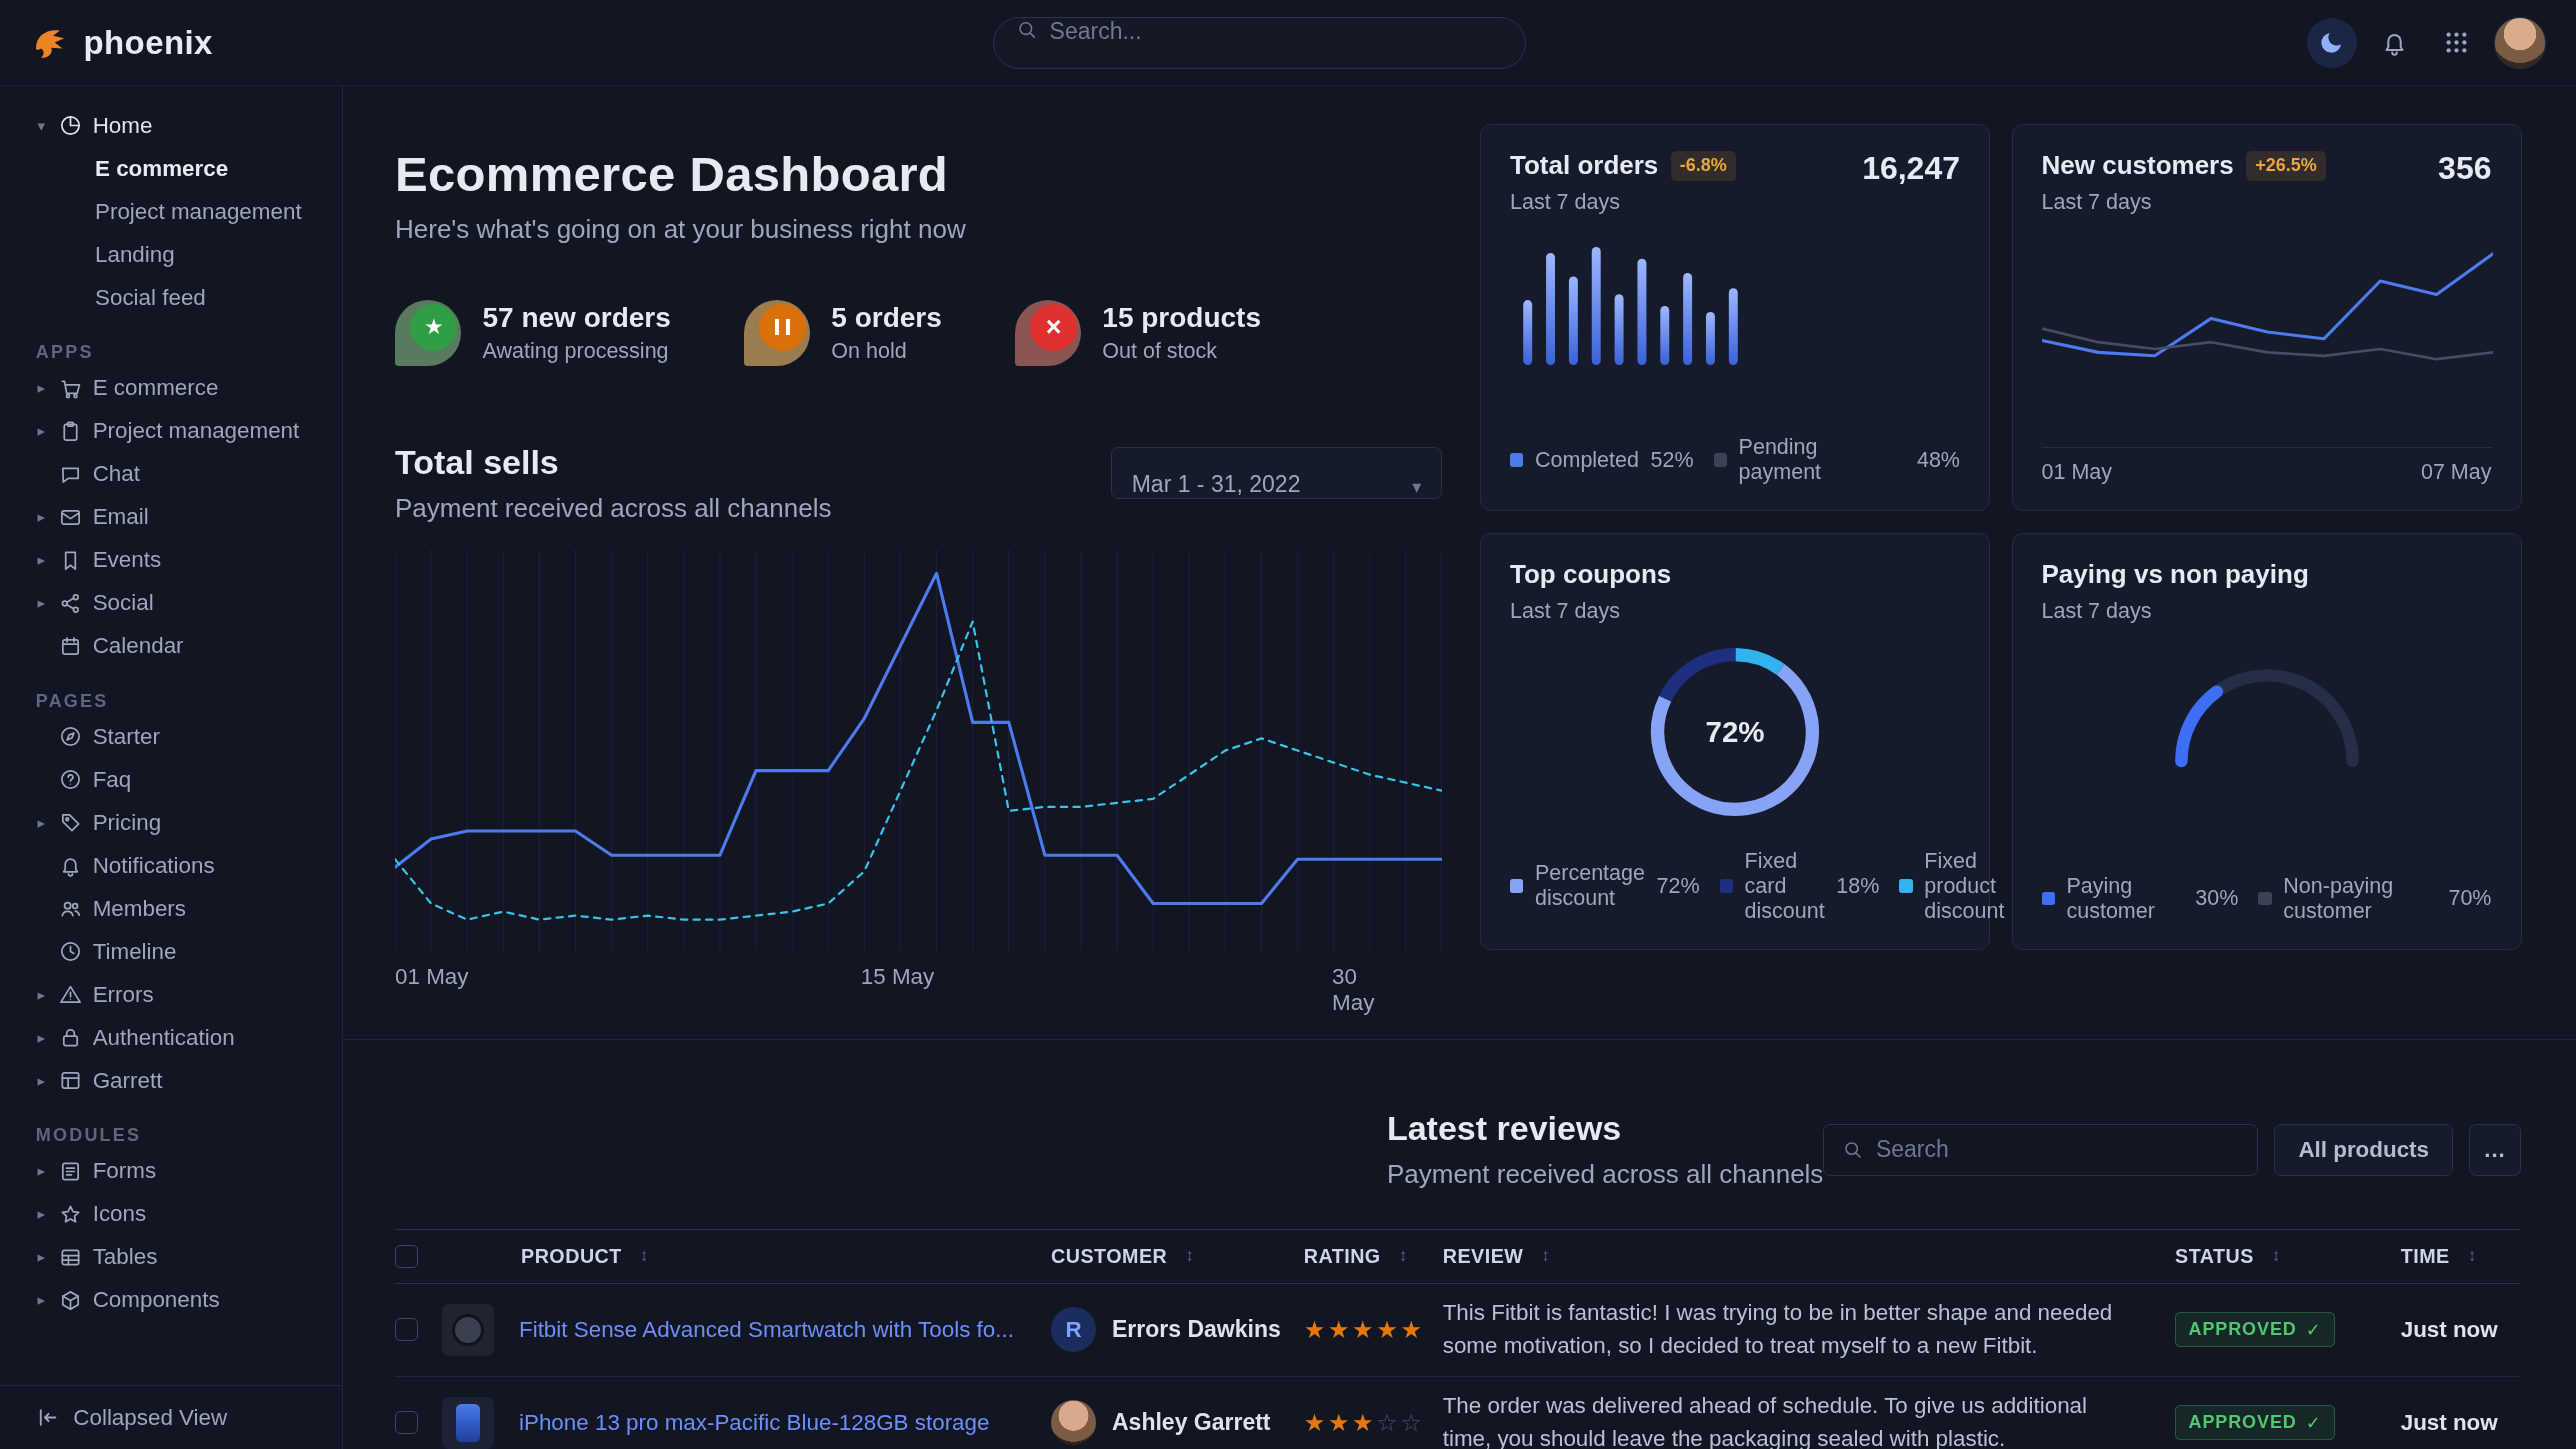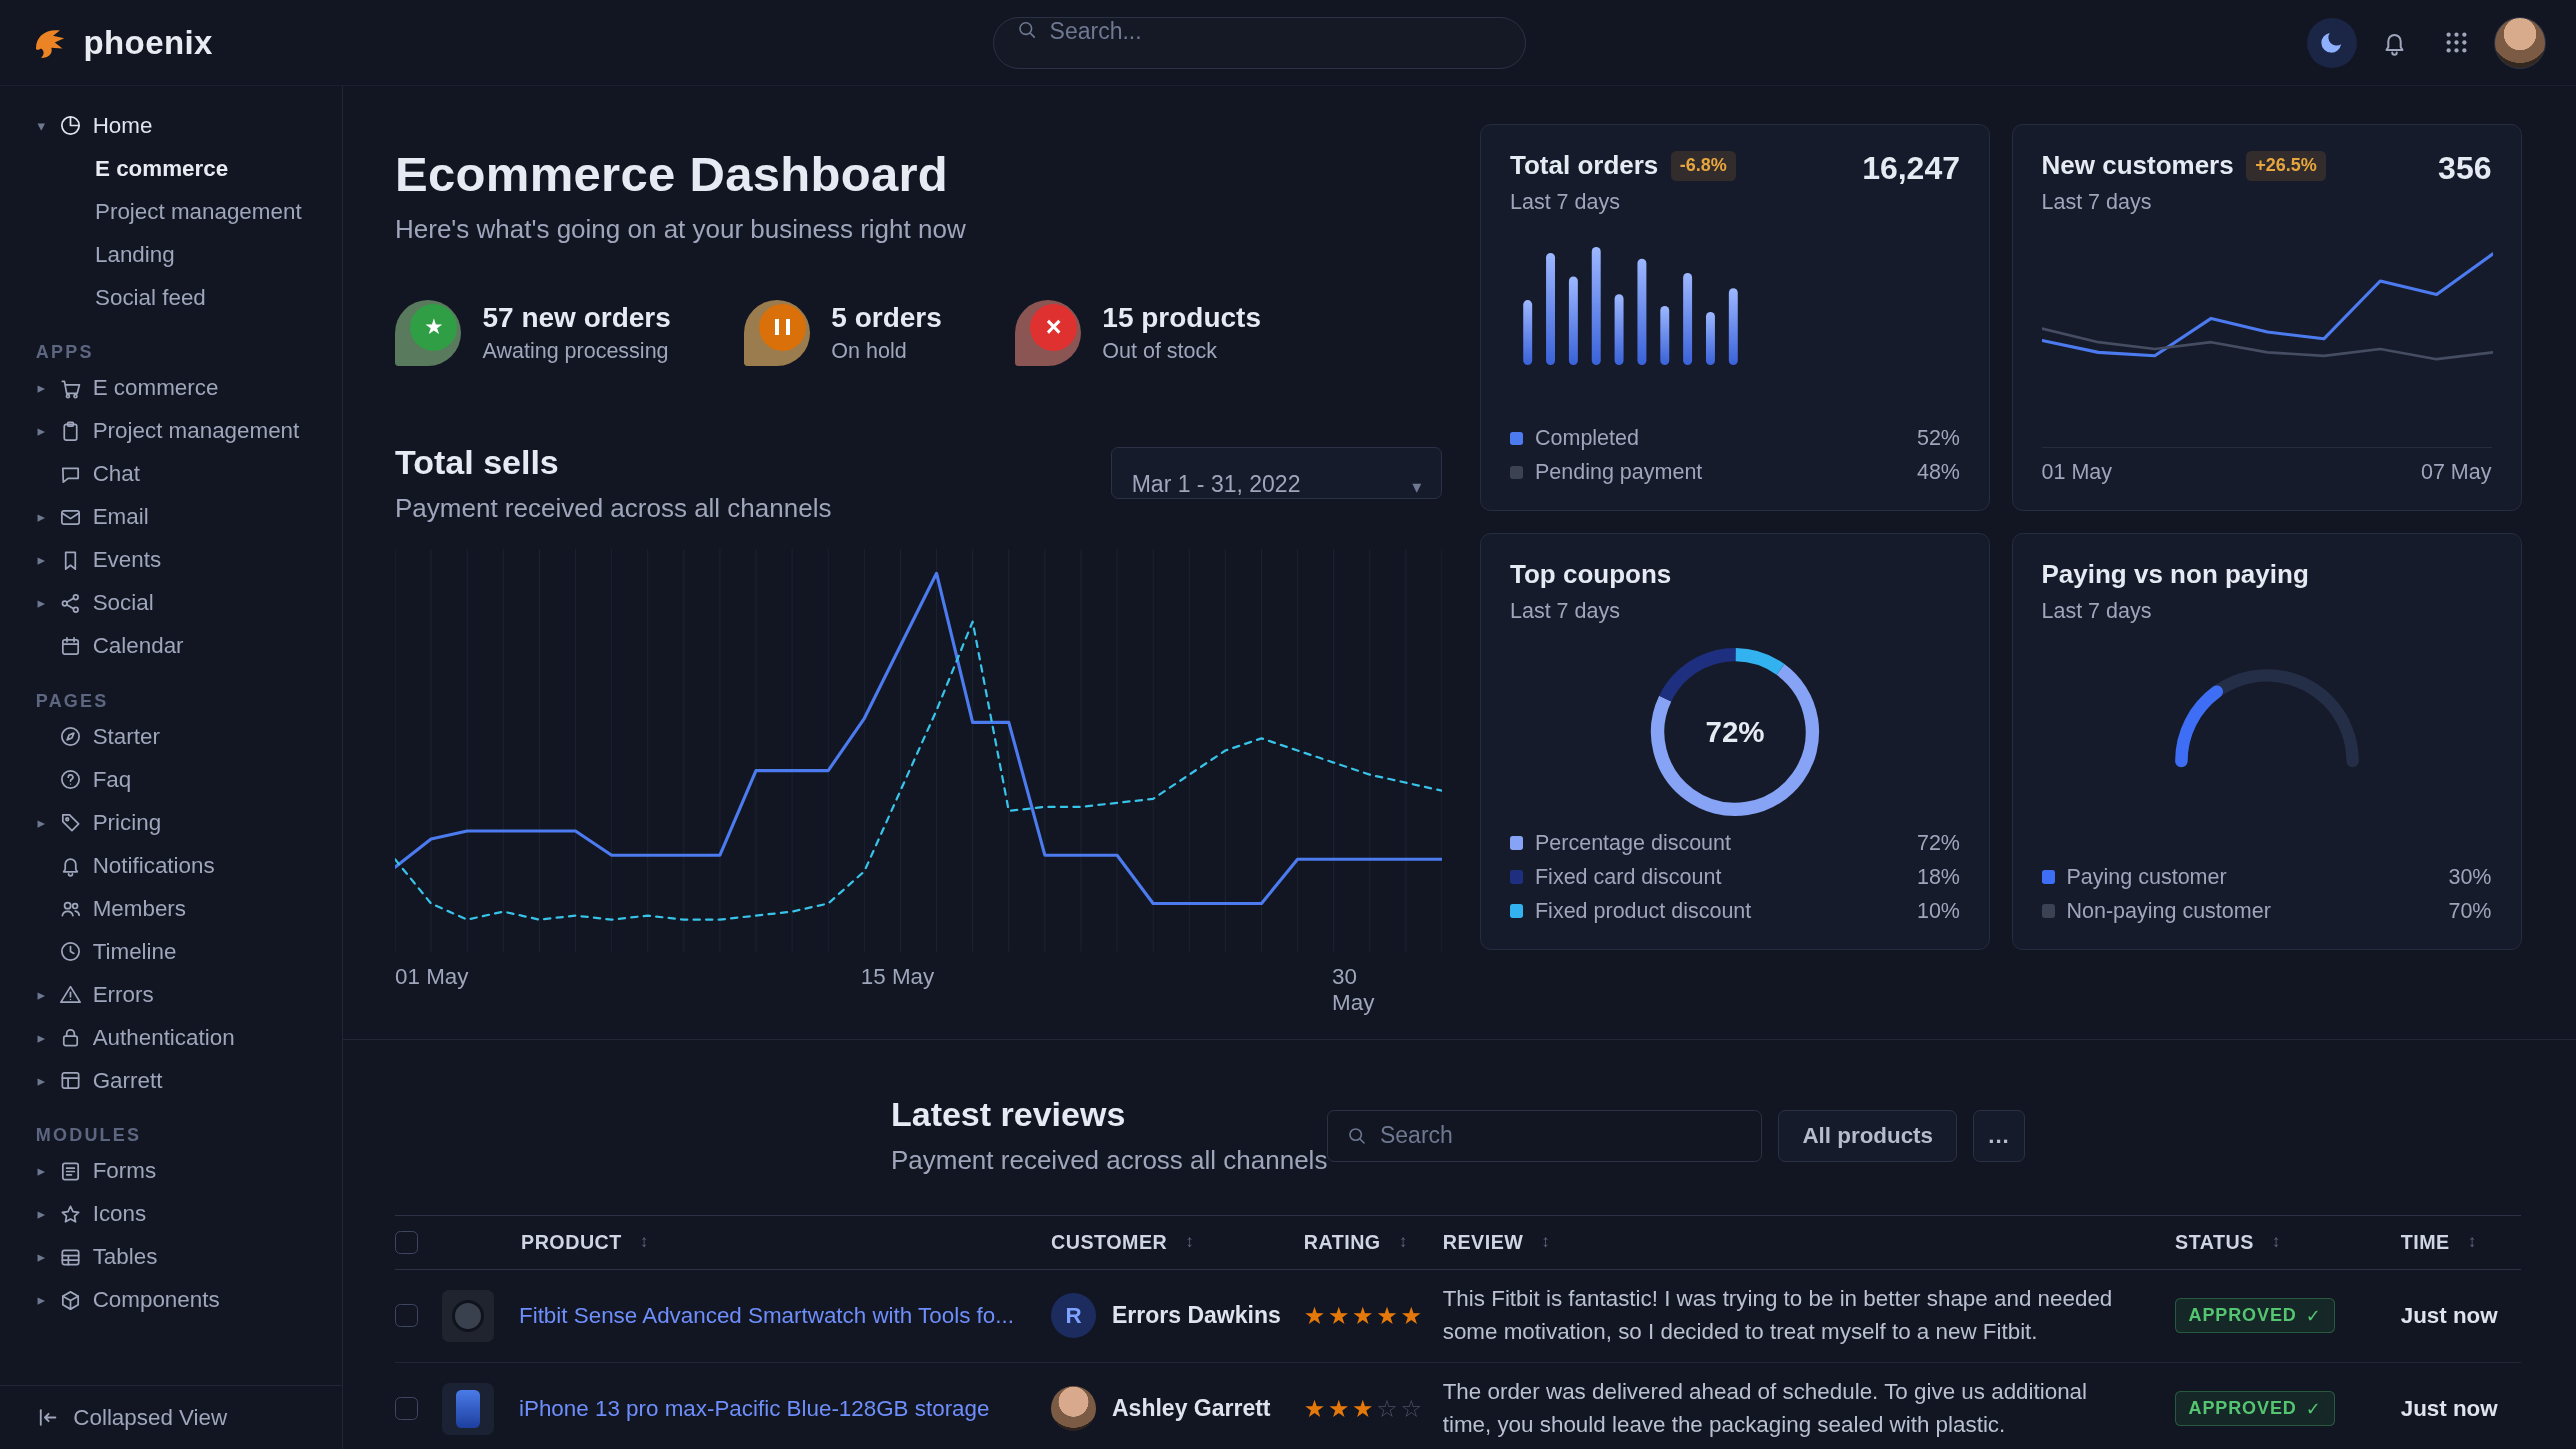--- a/index.html
+++ b/index.html
@@ -82,35 +82,35 @@
   .card{background:#161b2b;border:0.9px solid #262d41;border-radius:10.7px;padding:25px 29px;
     display:flex;flex-direction:column}
   .card-head{display:flex;justify-content:space-between;align-items:flex-start}
   .card-title-row{display:flex;align-items:center;gap:12.5px}
   .card-title{font-size:26px;font-weight:700;color:#e6eaf3}
   .badge{font-size:18px;font-weight:700;padding:4.5px 9px;border-radius:5.4px;
     background:rgba(229,153,57,.14);color:#e8a63e}
   .card-period{font-size:21.5px;color:#9fa6bc;margin-top:9px}
   .card-value{font-size:32px;font-weight:700;color:#e6eaf3}
   .bars-host{width:215px;height:118px;margin:32px 0 0 12.5px}
-  .legend{margin-top:auto;display:flex;flex-direction:column;gap:9px}
+  .legend{margin-top:auto;display:flex;flex-direction:row;gap:20px}
   .legend-row{display:flex;align-items:center;gap:11.6px;font-size:21.5px;color:#9fa6bc}
   .legend-row .sq{width:13.4px;height:13.4px;border-radius:2.7px;flex:none}
   .legend-row .val{margin-left:auto}
   .line-host{height:170px;margin-top:32px}
   .axis{margin-top:auto;border-top:0.9px solid #262d41;padding-top:12.5px;display:flex;
     justify-content:space-between;font-size:21.5px;color:#9fa6bc}
   .donut-wrap{position:relative;width:170px;height:170px;margin:23px auto 0}
   .donut-center{position:absolute;inset:0;display:flex;align-items:center;justify-content:center;
     font-size:29.5px;font-weight:700;color:#e6eaf3}
   .gauge-host{width:188px;height:107px;margin:38px auto 0}
 
   
   .section-divider{border-top:0.9px solid #1f2636;margin:45px -55px 0 -52px}
-  .reviews-head{display:flex;justify-content:center;align-items:center;margin-top:55px}
+  .reviews-head{display:flex;justify-content:flex-end;align-items:center;margin-top:69px}
   .controls{display:flex;align-items:center;gap:16px}
   .search-sm{width:435px;height:52px;border:0.9px solid #2b3245;border-radius:7.2px;
     display:flex;align-items:center;gap:12.5px;padding:0 18px;color:#6e7891}
   .btn{height:52px;border:0.9px solid #2b3245;border-radius:7.2px;background:#161b2b;color:#b4bccd;
     font-size:22.4px;font-weight:700;padding:0 23px;display:flex;align-items:center;cursor:pointer}
   .btn-dots{width:52px;padding:0;justify-content:center;letter-spacing:0.9px}
   .table{margin-top:39px}
   .trow{display:grid;grid-template-columns:47px 582px 260px 148px 743px 206px 141px;align-items:center}
   .thead{height:55px;border-top:0.9px solid #2b3245;border-bottom:0.9px solid #2b3245;
     font-size:19.7px;font-weight:700;color:#cfd5e3;letter-spacing:0.5px}

